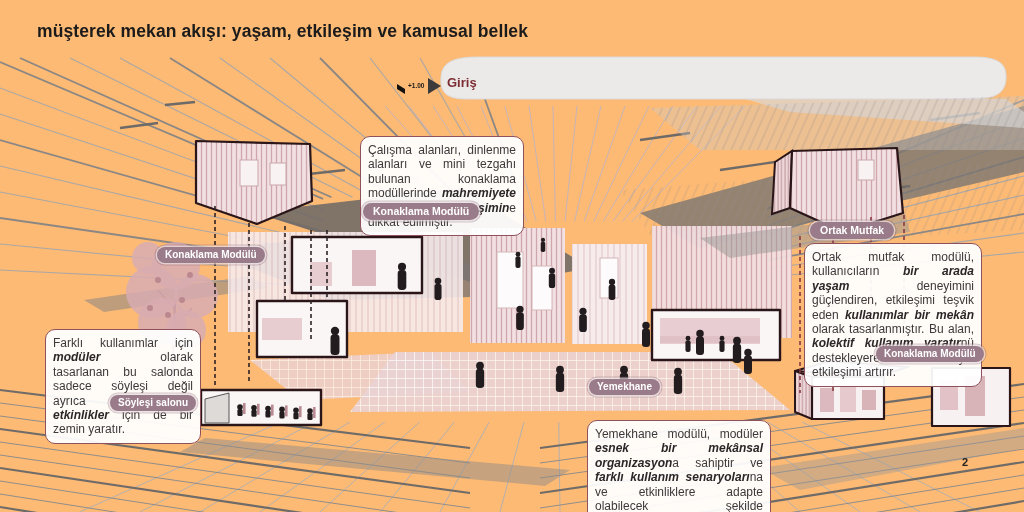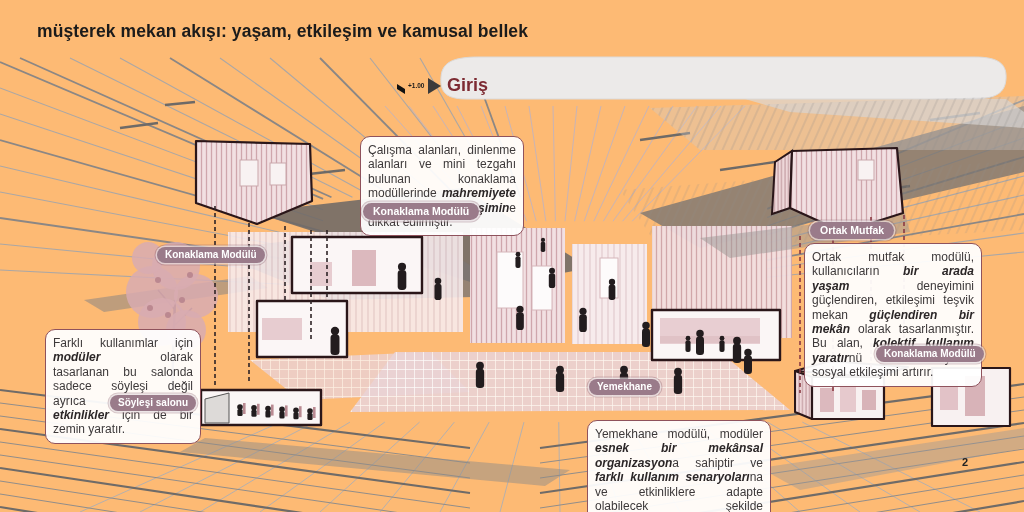--- a/index.html
+++ b/index.html
@@ -9,21 +9,21 @@
   .title{position:absolute;left:37px;top:21px;z-index:5;font-size:17.5px;font-weight:700;
          color:#1b1b1b;letter-spacing:.1px;}
   .pill{position:absolute;z-index:4;background:#9a7b8a;color:#fff;font-size:10.5px;font-weight:700;
         padding:2px 10px 3px;border-radius:12px;white-space:nowrap;
         box-shadow:0 0 0 1.5px rgba(255,255,255,.55),0 0 0 2.5px rgba(125,80,95,.30);text-align:right;}
   .pill.sm{font-size:10px;padding:2px 8px 3px;}
   .callout{position:absolute;z-index:3;background:rgba(255,255,255,.94);border:1.4px solid #8f525c;
            border-radius:10px;padding:6px 7px;font-size:12px;line-height:1.2;color:#3d393a;
            text-align:justify;}
   .callout .em{font-weight:700;font-style:italic;color:#2b2627;}
-  .giris{position:absolute;left:447px;top:75px;z-index:5;font-size:18px;font-weight:700;color:#7d2b33;}
+  .giris{position:absolute;left:447px;top:75px;z-index:5;font-size:13px;font-weight:700;color:#7d2b33;}
   .giris-arrow{position:absolute;left:428px;top:78px;z-index:5;width:0;height:0;
                border-top:8px solid transparent;border-bottom:8px solid transparent;
                border-left:13px solid #3c3a3a;}
   .elev{position:absolute;left:408px;top:82px;z-index:5;font-size:6.5px;font-weight:700;color:#1a1a1a;}
   .pagenum{position:absolute;left:962px;top:456px;z-index:5;font-size:11px;font-weight:700;color:#222;}
   .box1{left:360px;top:136px;width:148px;}
   .box2{left:45px;top:329px;width:140px;}
   .box3{left:804px;top:243px;width:162px;}
   .box4{left:587px;top:420px;width:168px;}
 </style>
@@ -317,21 +317,21 @@
   </svg>
 
   <div class="title">müşterek mekan akışı: yaşam, etkileşim ve kamusal bellek</div>
 
   <div class="giris-arrow"></div>
   <div class="giris">Giriş</div>
   <div class="elev">+1.00</div>
 
   <div class="callout box1"><span>Çalışma alanları, dinlenme alanları ve mini tezgahı bulunan konaklama modüllerinde </span><span class="em">mahremiyete ve kullanıcı etkileşimin</span><span>e dikkat edilmiştir.</span></div>
   <div class="callout box2"><span>Farklı kullanımlar için </span><span class="em">modüler</span><span> olarak tasarlanan bu salonda sadece söyleşi değil ayrıca </span><span class="em">toplantı ve etkinlikler</span><span> için de bir zemin yaratır.</span></div>
-  <div class="callout box3"><span>Ortak mutfak modülü, kullanıcıların </span><span class="em">bir arada yaşam</span><span> deneyimini güçlendiren, etkileşimi teşvik mekan </span><span class="em">güçlendiren bir mekân</span><span> olarak tasarlanmıştır. Bu alan, </span><span class="em">kolektif kullanım yaratır</span><span>nü destekleyerek sosyal etkileşimi artırır.</span></div>
+  <div class="callout box3"><span>Ortak mutfak modülü, kullanıcıların </span><span class="em">bir arada yaşam</span><span> deneyimini güçlendiren, etkileşimi teşvik eden </span><span class="em">kullanımlar bir mekân</span><span> olarak tasarlanmıştır. Bu alan, </span><span class="em">kolektif kullanım yaratır</span><span>nü destekleyerek sosyal etkileşimi artırır.</span></div>
   <div class="callout box4"><span>Yemekhane modülü, modüler </span><span class="em">esnek bir mekânsal organizasyon</span><span>a sahiptir ve </span><span class="em">farklı kullanım senaryoları</span><span>na ve etkinliklere adapte olabilecek şekilde tasarlanmıştır.</span></div>
 
   <div class="pill" style="left:363px;top:203px;">Konaklama Modülü</div>
   <div class="pill sm" style="left:157px;top:247px;">Konaklama Modülü</div>
   <div class="pill" style="left:810px;top:222px;">Ortak Mutfak</div>
   <div class="pill sm" style="left:876px;top:346px;">Konaklama Modülü</div>
   <div class="pill sm" style="left:110px;top:395px;">Söyleşi salonu</div>
   <div class="pill sm" style="left:589px;top:379px;">Yemekhane</div>
 
   <div class="pagenum">2</div>

